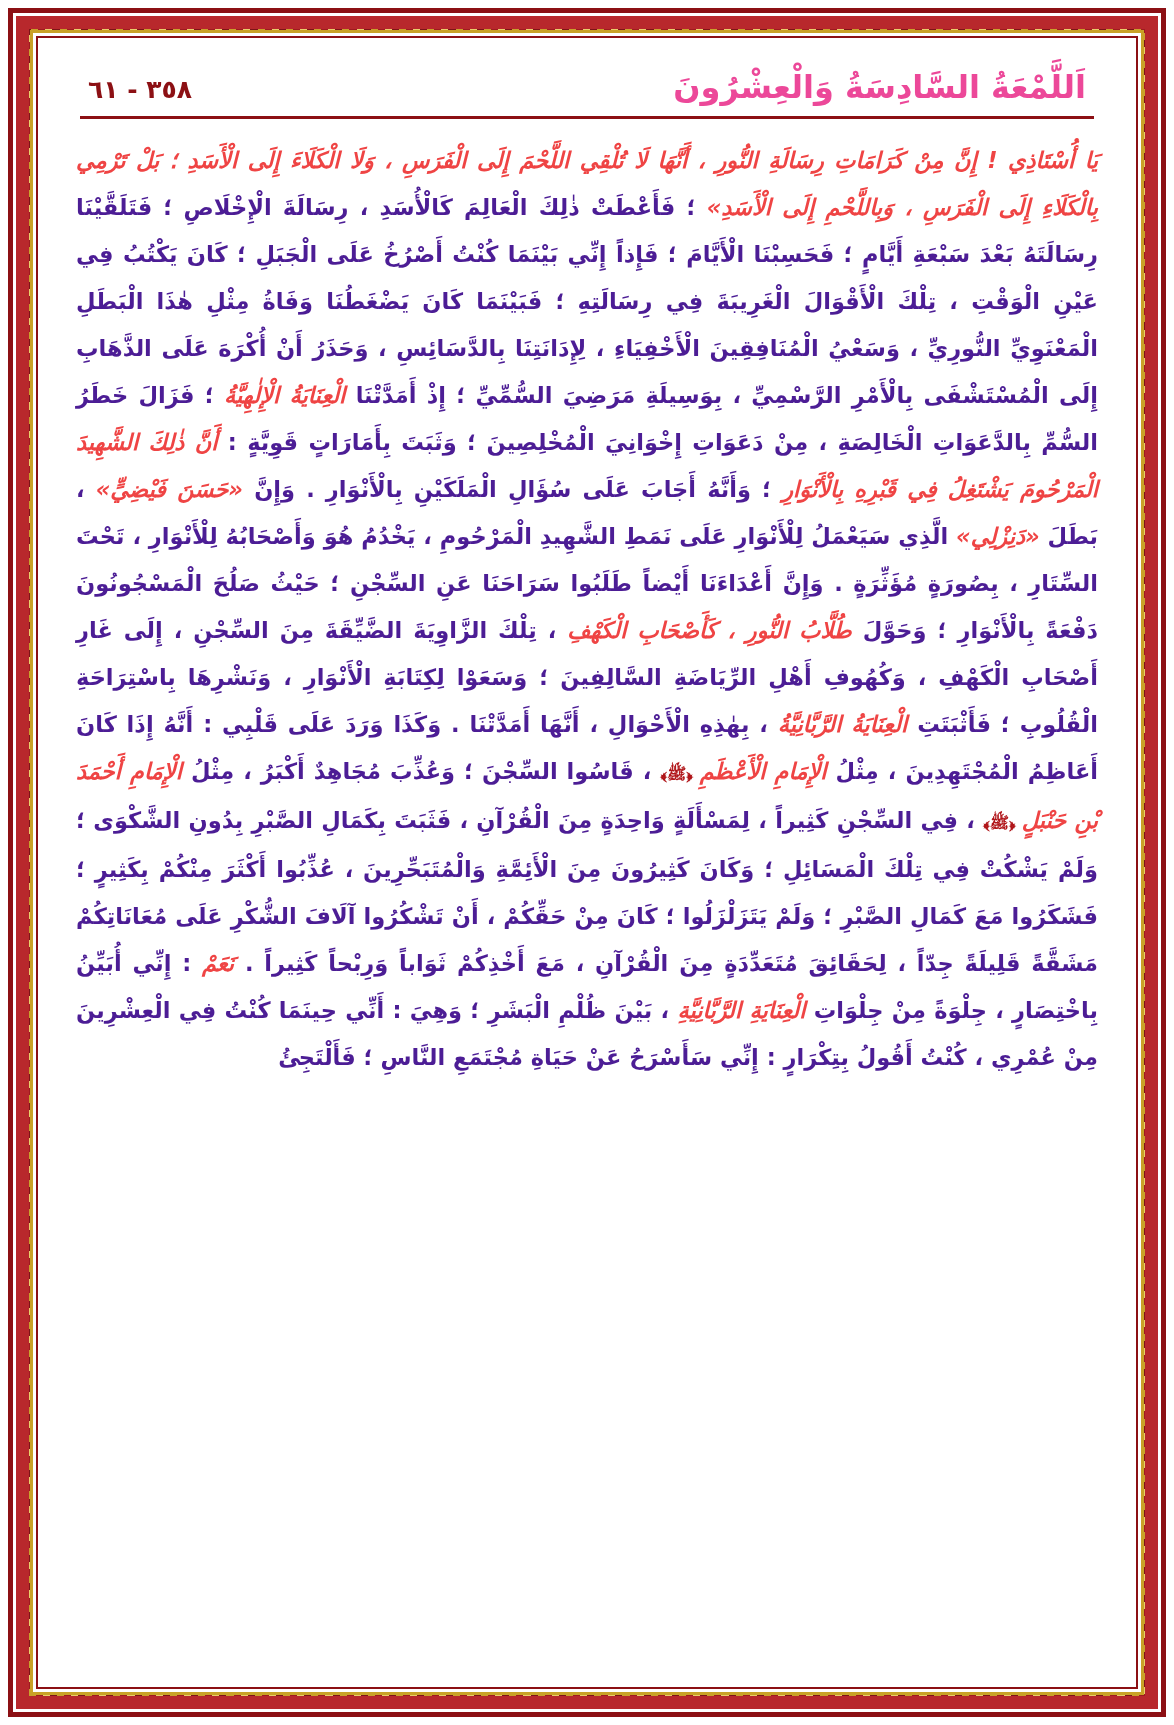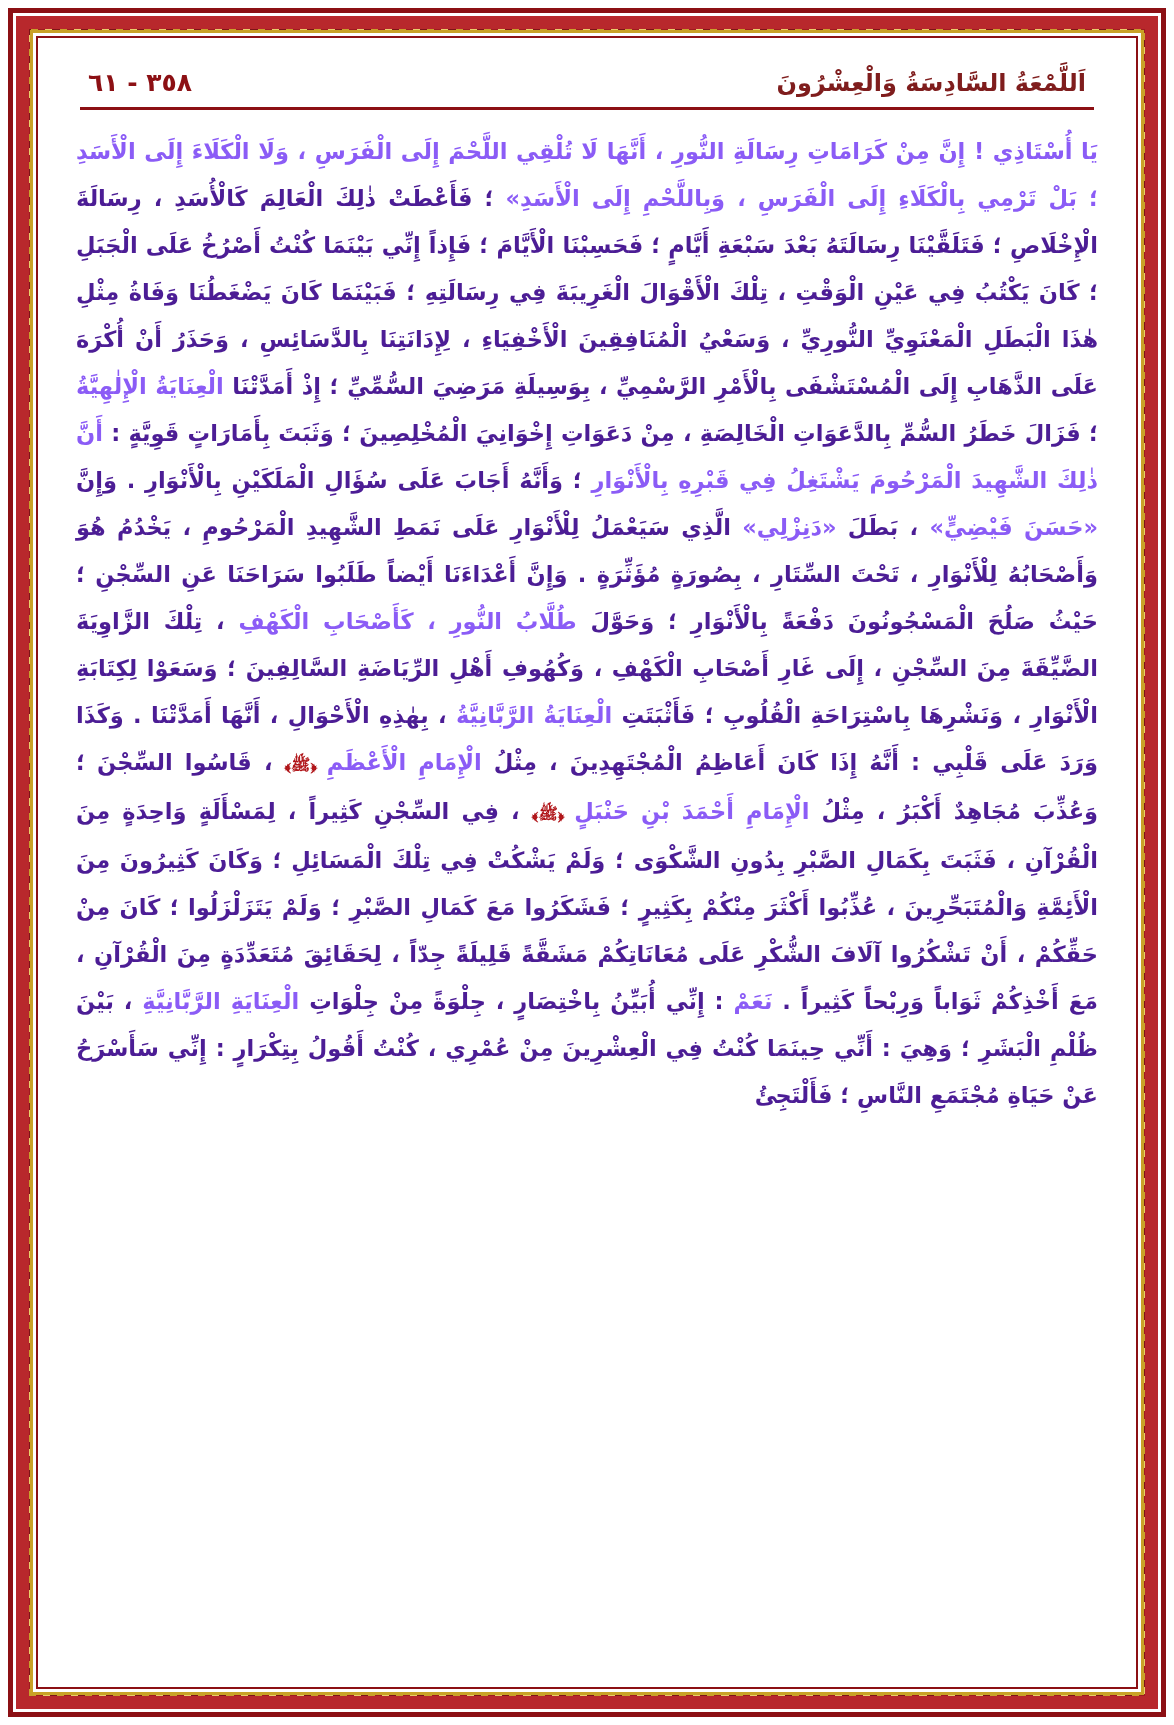--- a/index.html
+++ b/index.html
@@ -72,22 +72,22 @@
     margin-bottom: 6px;
   }
   .page-number {
     color: #8c1014;
     font-size: 25px;
     font-weight: bold;
     letter-spacing: 1px;
     white-space: nowrap;
   }
   .header-title {
-    color: #7f1d1d;
-    font-size: 24px;
+    color: #ec4899;
+    font-size: 32px;
     font-weight: bold;
     white-space: nowrap;
     margin-left: 120px;
   }
   .header-rule {
     height: 3px;
     background: #8c1014;
     margin: 10px 10px 18px 10px;
   }
 
@@ -98,21 +98,22 @@
     font-size: 22.5px;
     line-height: 47px;
     color: #1a1a1a;
     font-weight: bold;
     padding: 0 6px;
   }
   .body-text p {
     margin: 0;
   }
   .hl {
-    color: #8b5cf6;
+    color: #ef4444;
+    font-style: italic;
   }
   .blk {
     color: #4c1d95;
   }
   .sm-sym {
     font-size: 16px;
     color: #b01418;
   }
 </style>
 </head>

